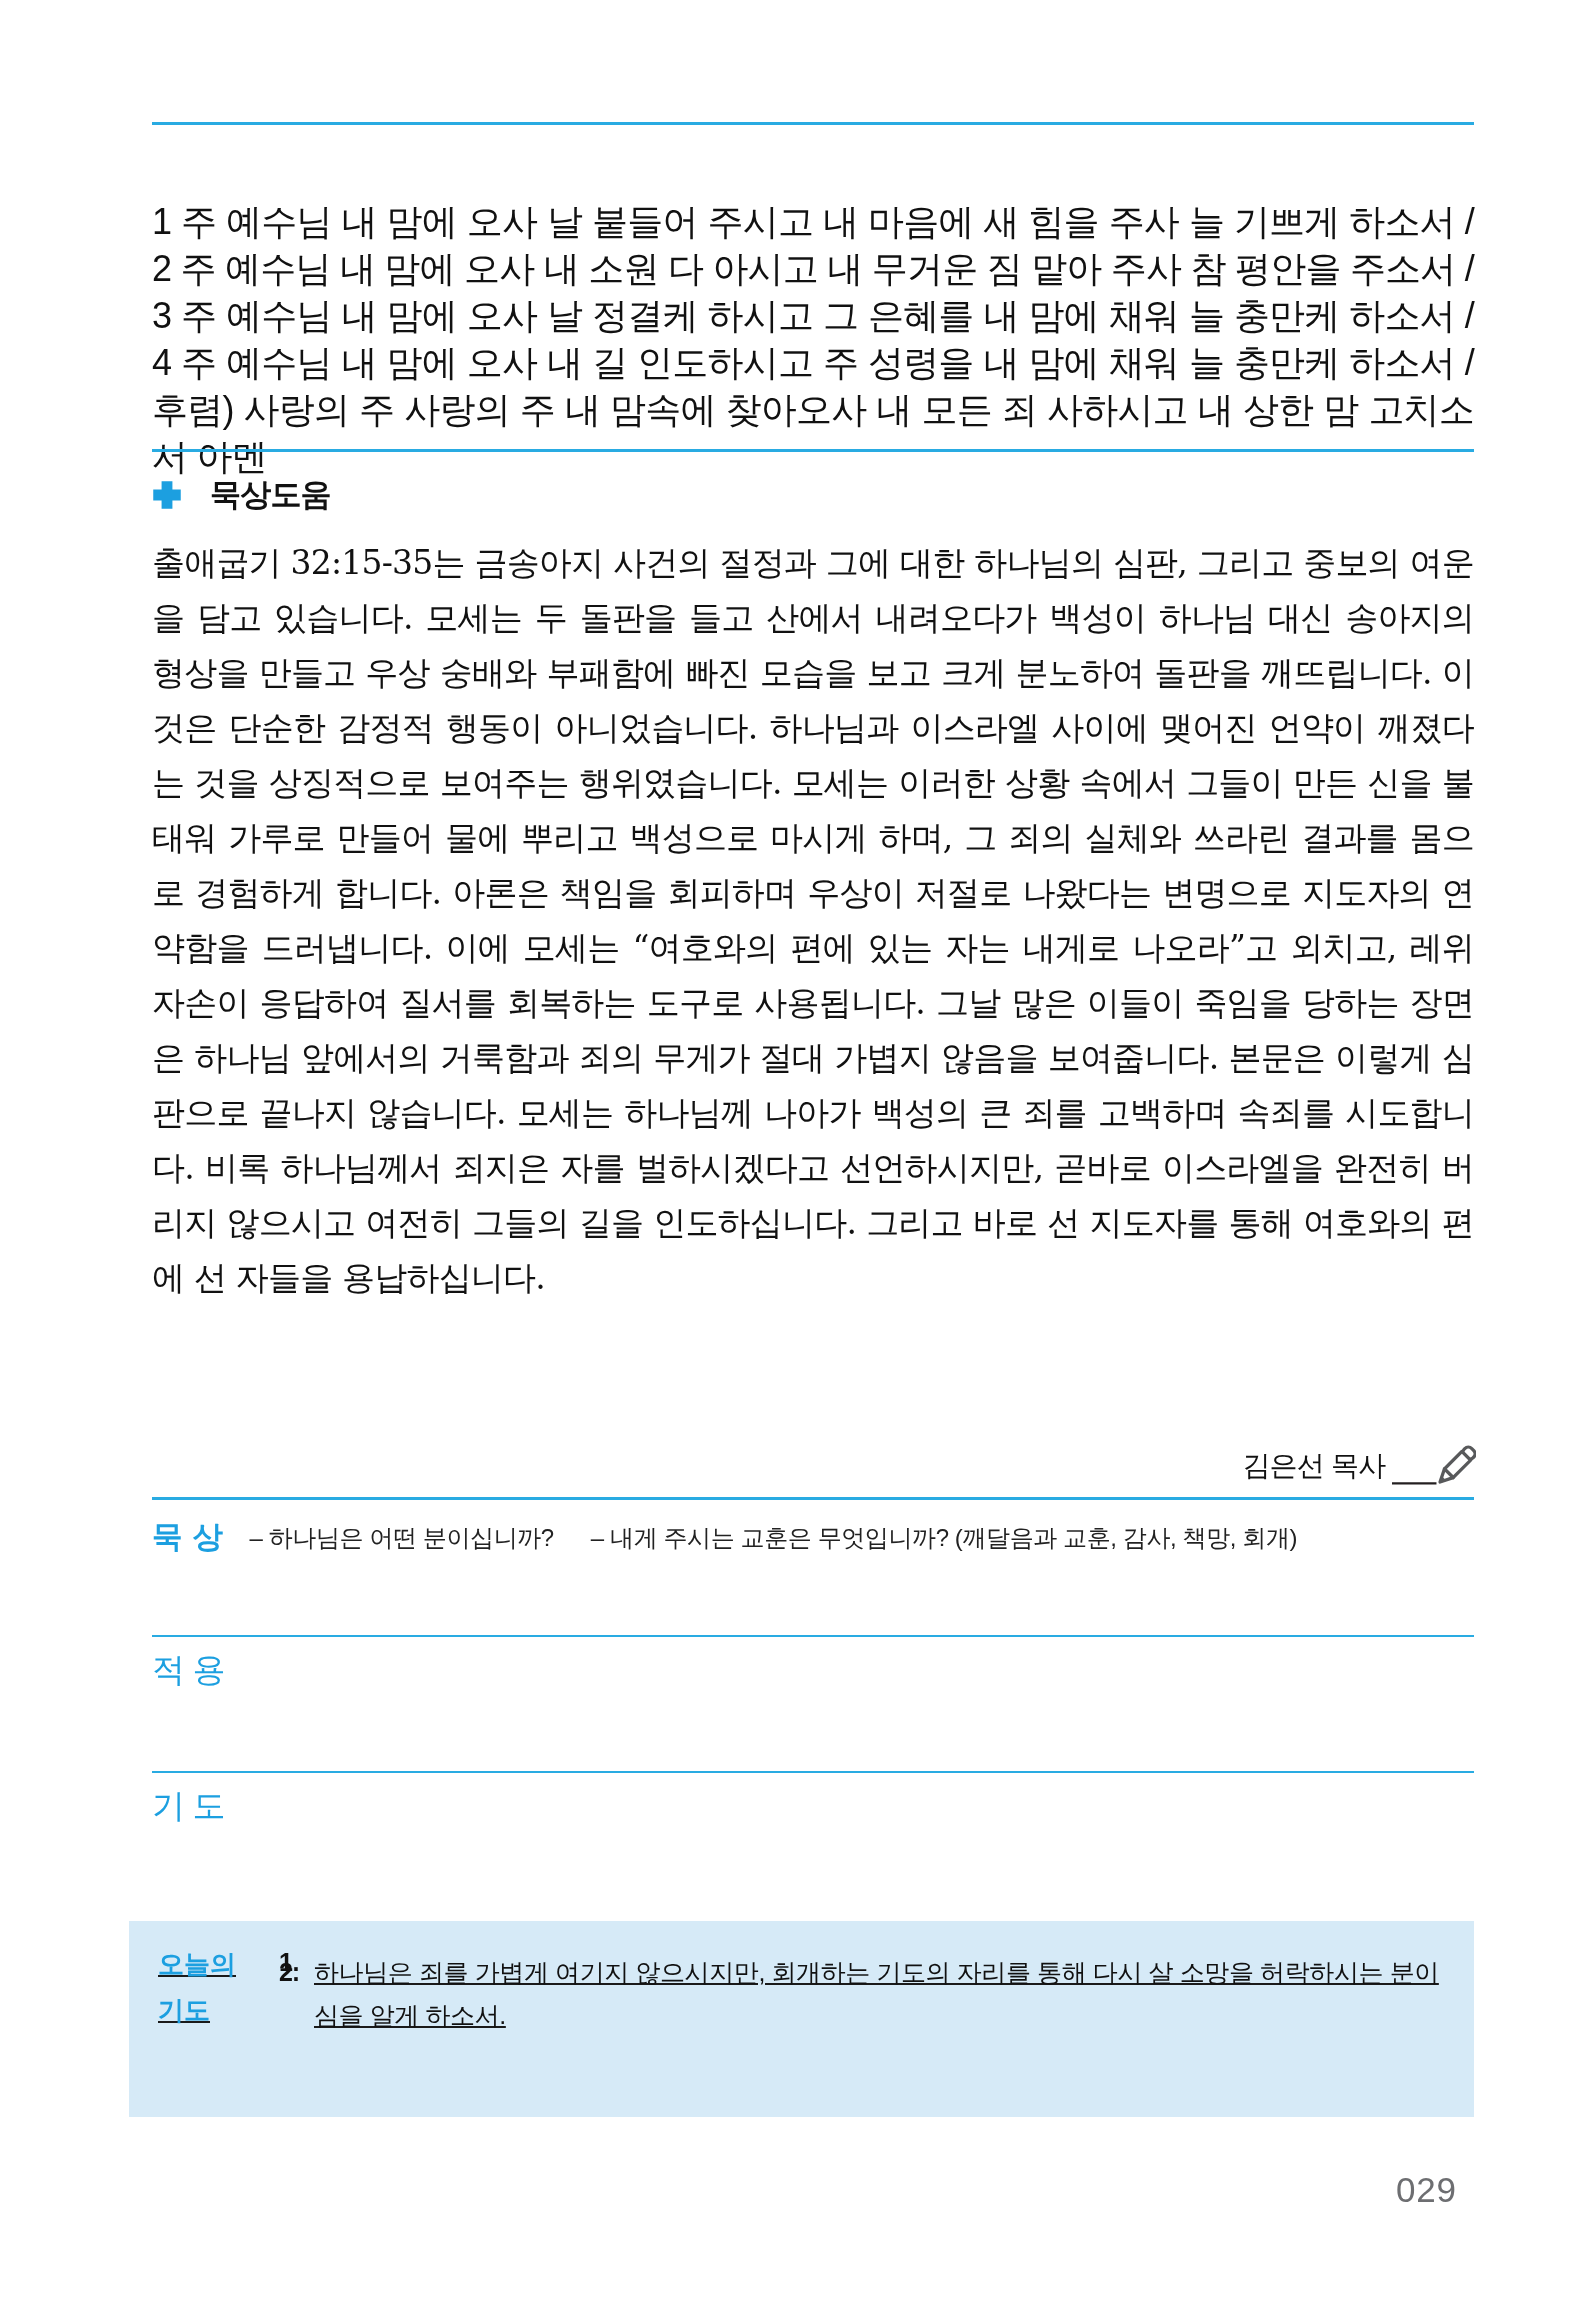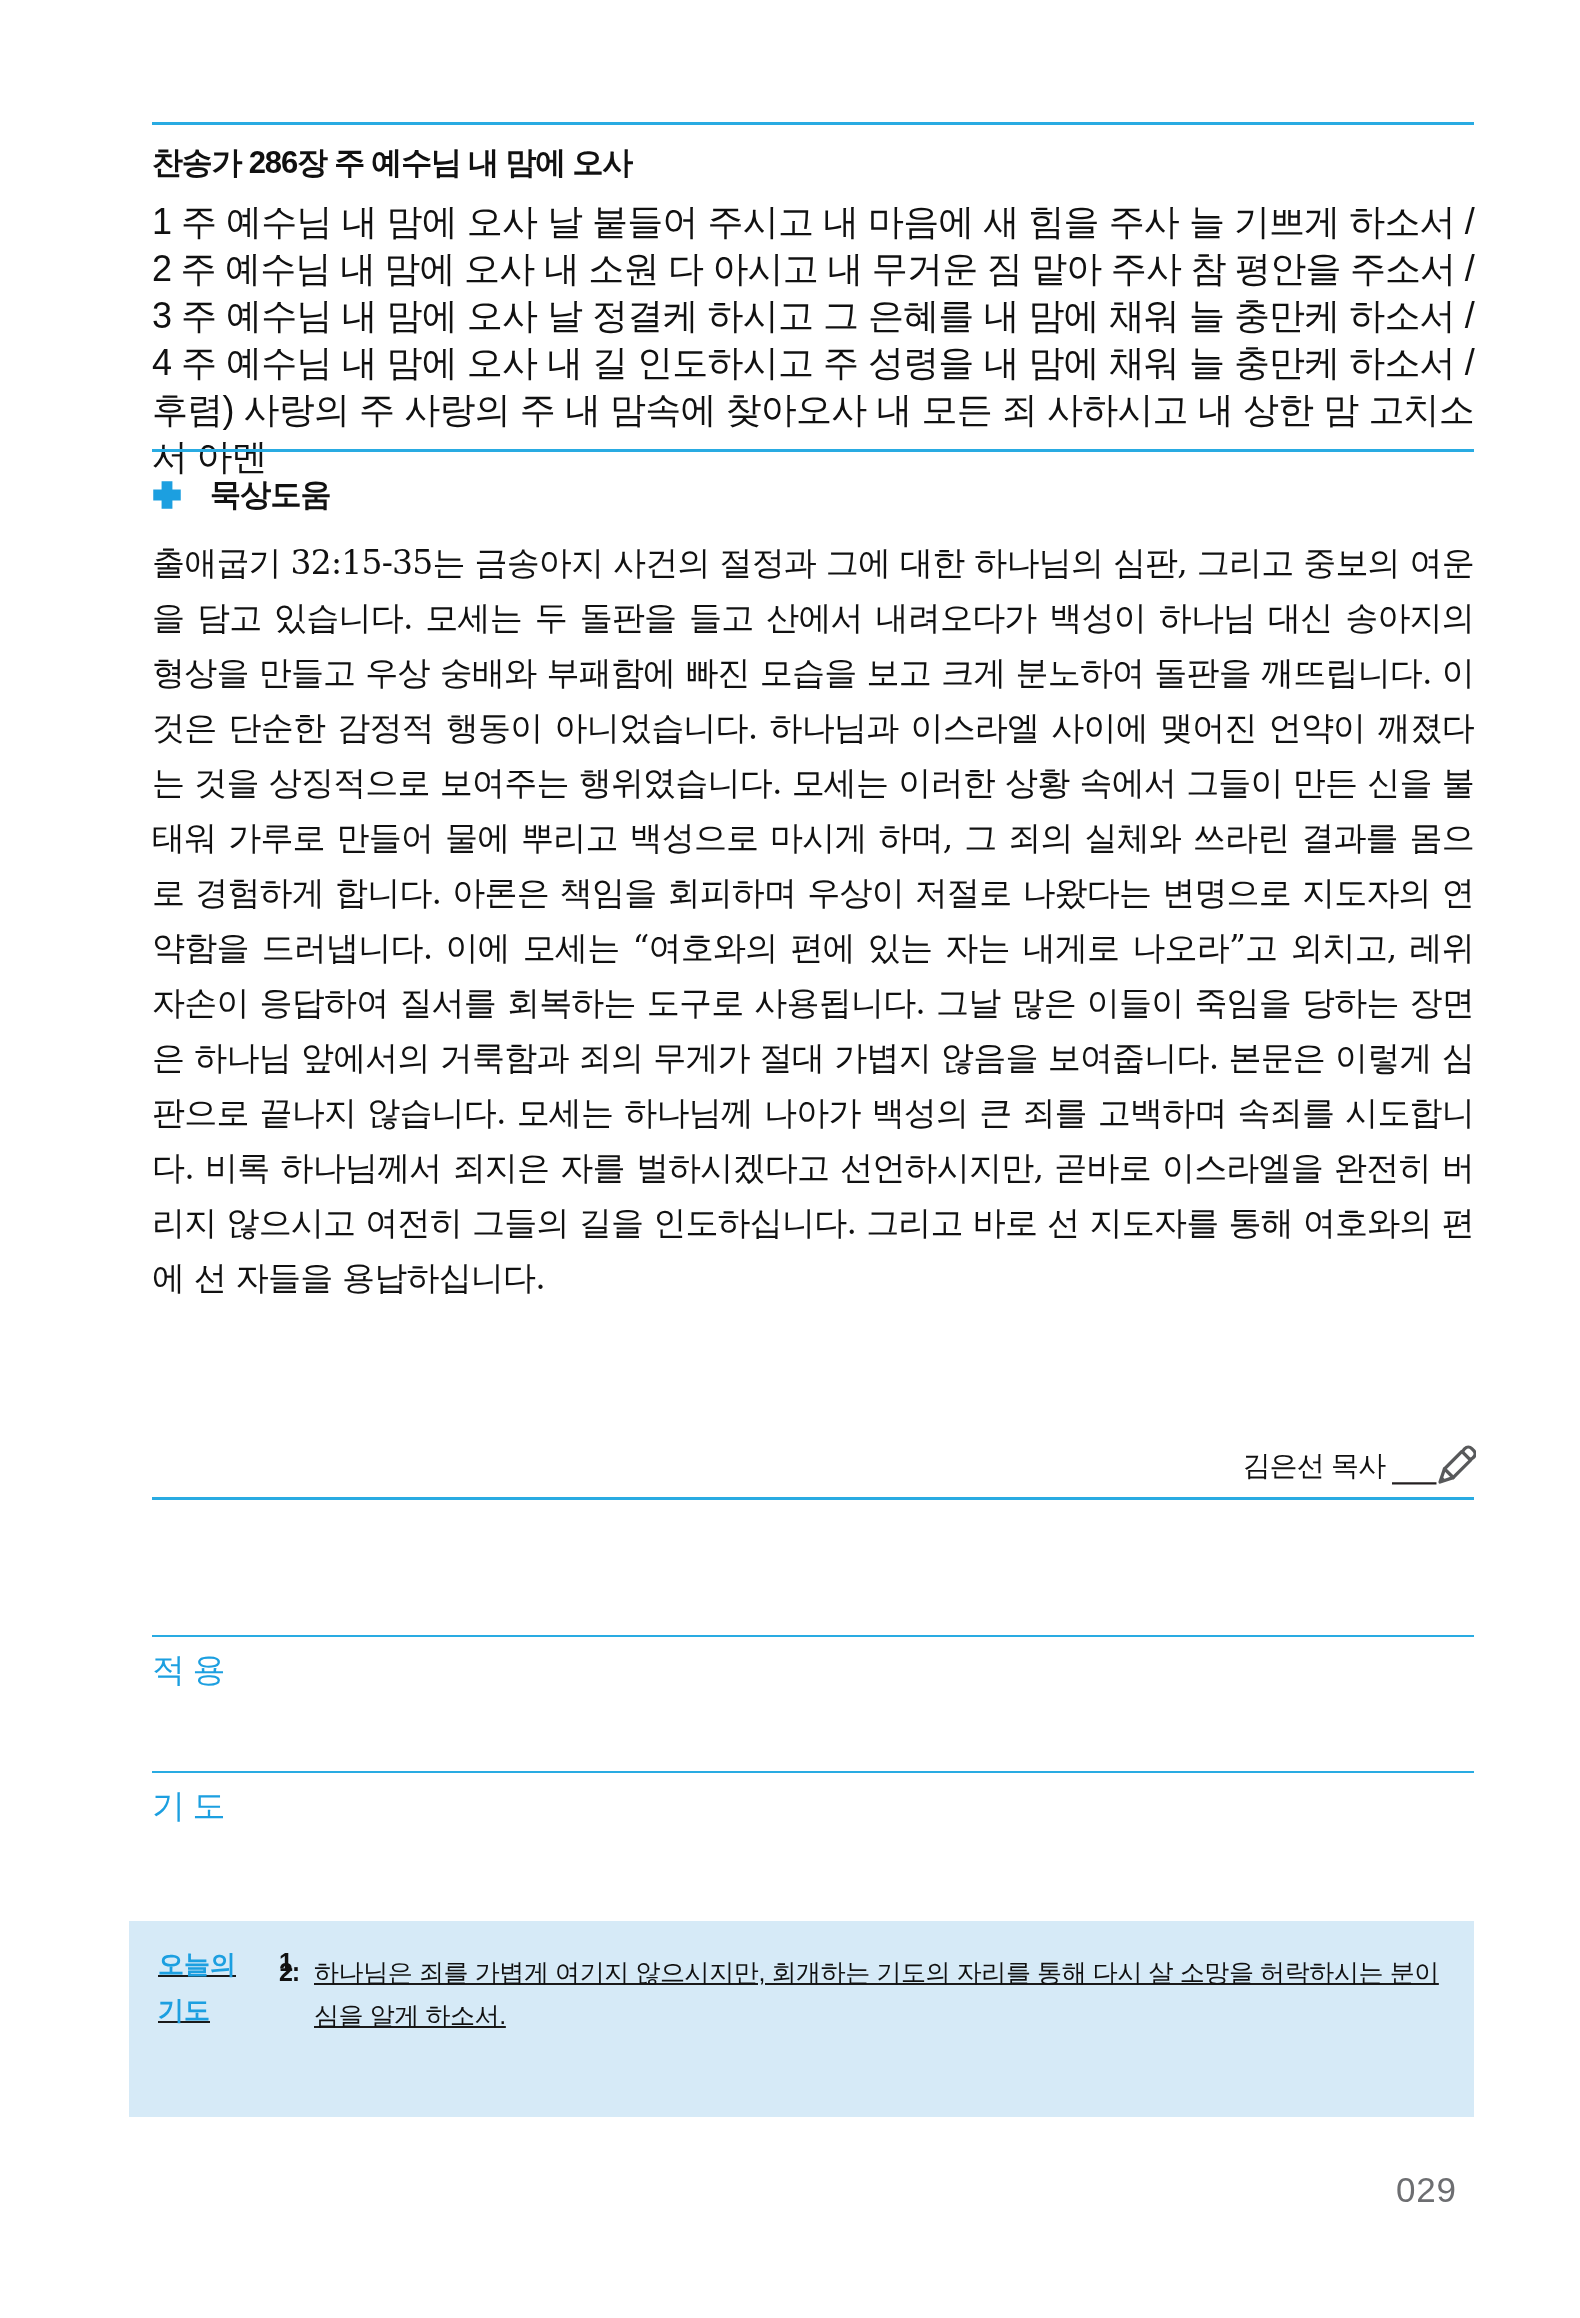--- a/index.html
+++ b/index.html
@@ -125,21 +125,20 @@
     color: #6D6E71;
   }
 </style>
 </head>
 <body>
 
 <div class="page">
 
   <div class="rule" id="rule-top"></div>
 
-  <div class="hymn-title">찬송가 286장 주 예수님 내 맘에 오사</div>
   <div class="hymn-lyrics">1 주 예수님 내 맘에 오사 날 붙들어 주시고 내 마음에 새 힘을 주사 늘 기쁘게 하소서 / 2 주 예수님 내 맘에 오사 내 소원 다 아시고 내 무거운 짐 맡아 주사 참 평안을 주소서 / 3 주 예수님 내 맘에 오사 날 정결케 하시고 그 은혜를 내 맘에 채워 늘 충만케 하소서 / 4 주 예수님 내 맘에 오사 내 길 인도하시고 주 성령을 내 맘에 채워 늘 충만케 하소서 / 후렴) 사랑의 주 사랑의 주 내 맘속에 찾아오사 내 모든 죄 사하시고 내 상한 맘 고치소서 아멘</div>
 
   <div class="rule" id="rule-mid"></div>
 
   <div class="medhelp-header">
     <span style="display:inline-flex;">
       <svg width="30" height="30" viewBox="0 0 36 36" aria-hidden="true">
         <path d="M11.5 1.5 h13 v10 h10 v13 h-10 v10 h-13 v-10 h-10 v-13 h10 z" fill="#1C9FE0"></path>
       </svg>
     </span>
@@ -159,20 +158,25 @@
           <path d="M51 49 L66 49 58.5 64 Z"></path>
         </g>
         <g transform="rotate(45 58 64)">
           <path d="M55.2 57.5 L61.8 57.5 58.5 64 Z" fill="#58595B"></path>
         </g>
       </svg>
     </span>
   </div>
 
   <div class="rule" id="rule-muk"></div>
+  <div class="muk-row">
+    <span class="muk-label">묵상</span>
+    <span class="muk-q">– 하나님은 어떤 분이십니까?</span>
+    <span class="muk-q">– 내게 주시는 교훈은 무엇입니까? (깨달음과 교훈, 감사, 책망, 회개)</span>
+  </div>
 
   <div class="rule" id="rule-app"></div>
   <div class="sec-label" id="app-label">적용</div>
 
   <div class="rule" id="rule-pray"></div>
   <div class="sec-label" id="pray-label">기도</div>
 
   <div class="today-box">
     <div class="today-label">
       <div>오늘의</div>

